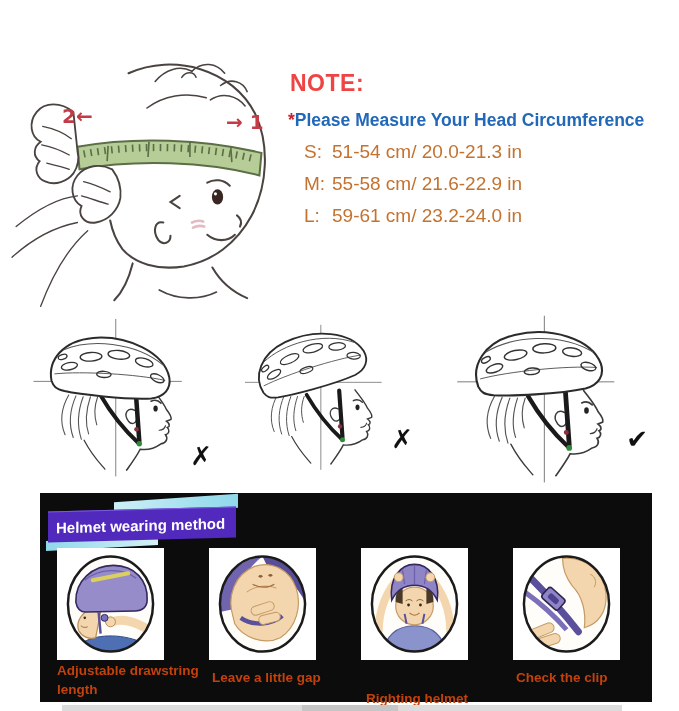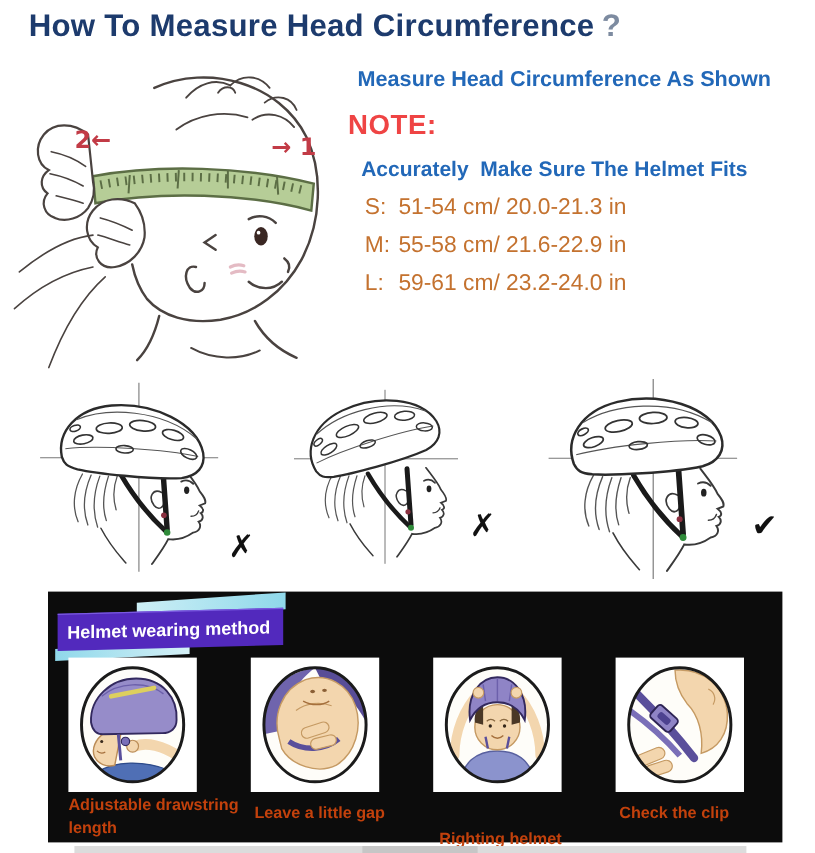--- a/index.html
+++ b/index.html
@@ -100,23 +100,20 @@
       <path d="M119,85 L123,141" stroke="#1a1a1a" stroke-width="5"></path>
       <path d="M80,90 C94,114 110,132 122,143" stroke="#1a1a1a" stroke-width="4.5"></path>
       <circle cx="120" cy="128" r="2.6" fill="#8a3040" stroke="none"></circle>
       <circle cx="123" cy="144" r="3" fill="#2f8b3a" stroke="none"></circle>
     </g>
   </defs>
 </svg>
 
 <div class="canvas">
 
-  <div class="page-title">
-    <span>How To Measure Head Circumference</span><span class="qmark">?</span>
-  </div>
 
   <div class="measure-illo">
     <svg viewBox="0 0 270 255">
       <g fill="none" stroke="#4a4340" stroke-width="2" stroke-linecap="round">
 
         <path d="M116,26 C160,6 218,22 240,66 C254,96 252,136 236,166 C222,192 198,210 170,215 C144,219 122,212 110,198 C104,190 100,180 98,170"></path>
 
         <g stroke-width="1.5">
           <path d="M142,34 C152,22 166,18 178,24"></path>
           <path d="M178,24 C188,14 202,16 210,26"></path>
@@ -167,23 +164,22 @@
       <g stroke="#e0b0ba" stroke-width="2.6" opacity="0.85" fill="none" stroke-linecap="round">
         <path d="M178,172 C182,170 186,170 189,171"></path>
         <path d="M179,177 C183,175 187,175 190,176"></path>
       </g>
     </svg>
     <span class="tape-label left"><span>2</span><span>←</span></span>
     <span class="tape-label right"><span>→</span> <span>1</span></span>
   </div>
 
   <div class="info-col">
-    <div class="subtitle">Measure Head Circumference As Shown</div>
     <div class="note-label">NOTE:</div>
-    <div class="note-line indent">Accurately  Make Sure The Helmet Fits</div>
+    <div class="note-line"><span class="star">*</span><span>Please Measure Your Head Circumference</span></div>
     <div class="sizes">
       <div class="size-row"><span class="size-label">S:</span><span>51-54 cm/ 20.0-21.3 in</span></div>
       <div class="size-row"><span class="size-label">M:</span><span>55-58 cm/ 21.6-22.9 in</span></div>
       <div class="size-row"><span class="size-label">L:</span><span>59-61 cm/ 23.2-24.0 in</span></div>
     </div>
   </div>
 
   <div class="fit-fig" id="fig1">
     <svg viewBox="0 0 210 190">
       <line x1="6" y1="75" x2="170" y2="75" stroke="#777" stroke-width="1"></line>

